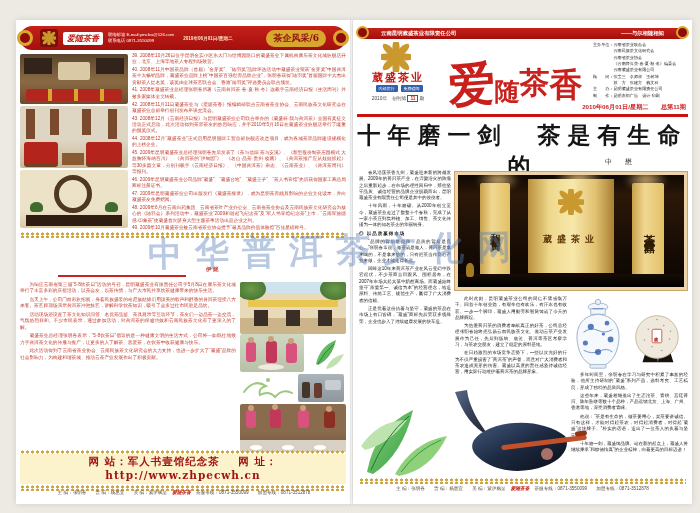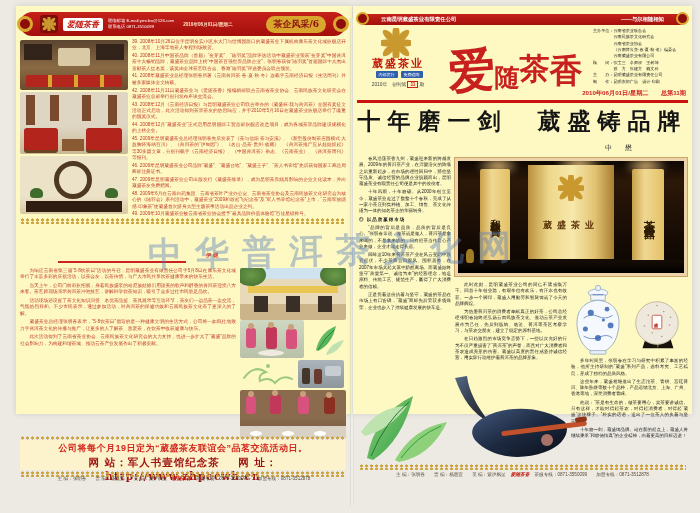--- a/index.html
+++ b/index.html
@@ -1,19 +1,19 @@
 <!DOCTYPE html>
 <html><head>
 <meta charset="utf-8">
 <style>
   html,body{margin:0;padding:0;}
   body{width:700px;height:513px;background:#e9e6df;font-family:"Liberation Sans",sans-serif;}
   .sheet{position:relative;width:700px;height:513px;background:#eceae3;overflow:hidden;}
   .abs{position:absolute;}
-  .page{position:absolute;top:6px;height:408px;background:#fef9c3;box-shadow:0 0 6px rgba(0,0,0,.12);}
+  .page{position:absolute;top:20px;height:484px;background:#ffffff;box-shadow:0 0 6px rgba(0,0,0,.12);}
   .page.left{left:16px;width:336px;}
   .page.right{left:353px;width:339px;}
   .fold{left:350px;top:18px;width:4px;height:488px;background:linear-gradient(90deg,rgba(0,0,0,.10),rgba(255,255,255,.6),rgba(0,0,0,.08));}
   
   .banner{left:4px;top:6px;width:326px;height:24px;background:linear-gradient(180deg,#c6201a,#a30f0c);border-radius:12px;display:flex;align-items:center;gap:5px;padding:0 20px;box-sizing:border-box;}
   .swirl{width:16px;height:16px;border-radius:50%;border:3px solid #d9a62e;background:#8e0d0b;box-sizing:border-box;}
   .emblem-box{width:18px;height:18px;background:#7d0d0b;border-radius:3px;display:flex;align-items:center;justify-content:center;flex:0 0 auto;}
   .brand-chip{background:#fff;border-radius:2px;padding:1px 4px;color:#c0190f;font-weight:bold;font-size:8px;font-family:"DejaVu Serif",serif;font-style:italic;white-space:nowrap;}
   .contact{color:#fff;font-size:4.3px;line-height:1.5;white-space:nowrap;}
   .date-chip{color:#ffe9c9;font-size:4.6px;font-weight:bold;white-space:nowrap;margin-left:4px;}
@@ -224,21 +224,20 @@
           <p>为响应云南省第三届“5·8饮茶日”活动的号召，昆明葳盛茶业有限责任公司于5月8日在康乐茶文化城举行了丰富多彩的庆祝活动，以茶会友，以茶传情，与广大市民共享饮茶健康带来的快乐生活。</p>
           <p>当天上午，公司门前彩旗招展，身着民族盛装的哈尼族姑娘们用甜美的歌声和醇香的普洱茶迎接八方来客。茶艺师现场演示普洱茶冲泡技艺，讲解科学饮茶知识，吸引了众多过往市民驻足品饮。</p>
           <p>活动现场还设置了茶文化知识问答、名优茶品鉴、茶具展示等互动环节，茶友们一边品茶一边交流，气氛热烈祥和。不少市民表示，通过参加活动，对普洱茶的保健功效和云南民族茶文化有了更深入的了解。</p>
           <p>葳盛茶业总经理张明春表示，“5·8饮茶日”倡导的是一种健康文明的生活方式，公司将一如既往地致力于普洱茶文化的传播与推广，让更多的人了解茶、喜爱茶，在饮茶中收获健康与快乐。</p>
           <p>此次活动得到了云南省茶业协会、云南民族茶文化研究会的大力支持，也进一步扩大了“葳盛”品牌的社会影响力，为构建和谐茶城、推动云茶产业发展作出了积极贡献。</p>
         </div>
     </div>
 
     <div class="chain abs" style="left:4px;top:430px;width:326px;"></div>
     <div class="notice abs">
-      <div class="l1">公司将每个月19日定为“葳盛茶友联谊会”品茗交流活动日。</div>
       <div class="l2">
         <span>网 站：军人书壹馆纪念茶</span>
         <span style="margin-left:14px;">网 址：</span><span class="url">http://www.zhpecwh.cn</span>
       </div>
     </div>
     <div class="chain abs" style="left:4px;top:465px;width:326px;"></div>
 
     <div class="footer abs">
       <span>主 编：张明春　　责 编：杨惠宜　　美 编：紫伊枫呈</span>
       <span class="fbrand">爱随茶香</span>
@@ -283,21 +282,21 @@
         <p>　　　　　《云南普洱茶·春·夏·秋·冬》编委会</p>
         <p>　　　　　云南葳盛茶业有限公司</p>
         <p>顾　　问：张宝三　李师程　王树坤</p>
         <p>　　　　　苏　方　张建方　魏文科</p>
         <p>主　　办：昆明葳盛茶业有限责任公司</p>
         <p>制　　作：昆明东郊广告　设计·印刷</p>
       </div>
     <div class="mh-date abs">2010年06月01日/星期二　　总第11期</div>
     <div class="red-hr abs"></div>
 
-    <div class="headline abs">十年磨一剑　葳盛铸品牌</div>
+    <div class="headline abs">十年磨一剑　茶是有生命的</div>
     <div class="byline abs">中　懋</div>
 
     <div class="colA rp abs">
       <div>
           <p>春风浩荡茶香九州，葳盛迎来新的跨越发展。2009年的普洱茶产业，在涅槃浴火的阵痛之后重新起步，在市场的理性回归中，那些坚守品质、诚信经营的品牌企业脱颖而出，昆明葳盛茶业有限责任公司便是其中的佼佼者。</p>
           <p>十年风雨，十年磨砺。从2000年创立至今，葳盛茶业走过了整整十个春秋，完成了从一家小茶庄到集种植、加工、销售、茶文化传播为一体的知名茶企的华丽转身。</p>
         </div>
       <p class="subhead">◎ 以品质赢得市场</p>
       <div>
           <p>“品牌的背后是品质，品质的背后是良心。”张明春常说，做茶就是做人，普洱茶是拿来喝的，不是拿来炒的，只有把茶当作良心产业来做，企业才能走得长远。</p>

